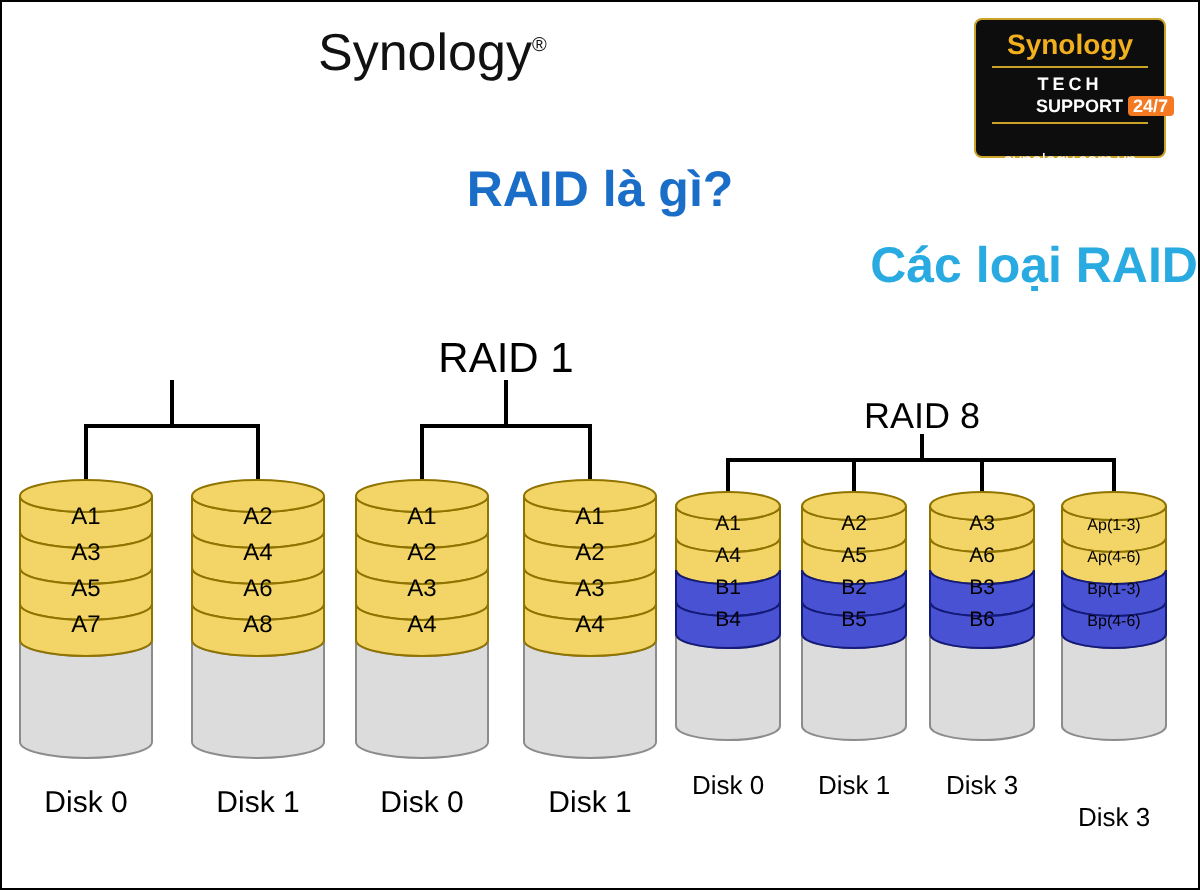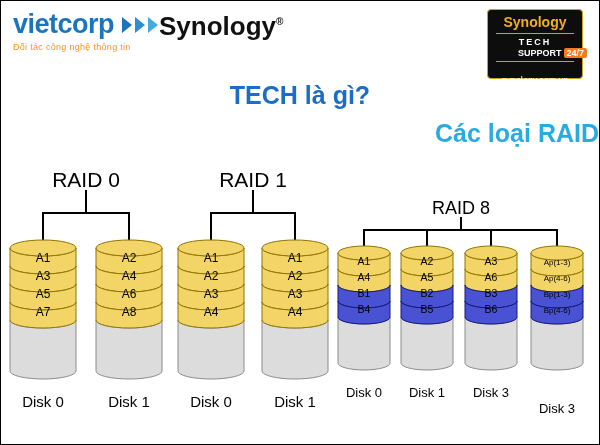--- a/index.html
+++ b/index.html
@@ -9,21 +9,21 @@
 
   
   .vietcorp { position:absolute; left:12px; top:8px; }
   .vc-row { display:flex; align-items:center; }
   .vc-name { font-size:27px; font-weight:bold; color:#1B75BC; letter-spacing:-0.5px; }
   .vc-chev { display:inline-flex; align-items:center; margin-left:5px; }
   .vc-chev i { display:inline-block; width:0; height:0; border-left:10px solid #1B75BC; border-top:8px solid transparent; border-bottom:8px solid transparent; margin-left:3px; }
   .vc-chev i:nth-child(2){ border-left-color:#2d8fd0; }
   .vc-chev i:nth-child(3){ border-left-color:#45aadf; }
   .vc-tagline { font-size:9px; color:#F7941D; margin-top:2px; letter-spacing:0.3px; }
-  .syn-word { position:absolute; left:158px; top:10px; font-size:26px; font-weight:bold; color:#111;text-align:right; }
+  .syn-word { position:absolute; left:158px; top:10px; font-size:26px; font-weight:normal; color:#111;text-align:right; }
   .syn-word sup { font-size:10px; vertical-align:super; }
 
   .badge { position:absolute; right:16px; top:8px; width:96px; height:70px; background:#0d0d0d; border:1px solid #C9A227; border-radius:4px; text-align:center; padding-top:4px; }
   .badge-brand { color:#F2B01E; font-weight:bold; font-size:14px; }
   .badge-rule { height:1px; background:#C9A227; margin:3px 8px; }
   .badge-tech { color:#fff; font-weight:bold; font-size:9px; letter-spacing:2px; }
   .badge-support { color:#fff; font-weight:bold; font-size:9px; margin-top:1px;padding-left:30px; }
   .badge-hours { background:#F47920; color:#fff; padding:0 3px; border-radius:2px; margin-left:2px; }
   .badge-url { color:#fff; font-size:9px; margin-top:13px; }
 
@@ -47,49 +47,37 @@
   svg.disk.small text { font-size:10.5px; }
   svg.disk.small text.tiny { font-size:8px; }
   .disk-label { position:absolute; text-align:center; font-size:15px; color:#000; }
   .disk-label.small { font-size:13px; }
 </style>
 </head>
 <body>
 
 <div class="frame">
 
-  <div class="vietcorp">
-    <div class="vc-row">
-      <span class="vc-name">vietcorp</span>
-      <span class="vc-chev">
-          <i></i>
-          <i></i>
-          <i></i>
-        </span>
-    </div>
-    <div class="vc-tagline">Đối tác công nghệ thông tin</div>
-  </div>
 
   <div class="syn-word"><span>Synology</span><sup>®</sup></div>
 
   <div class="badge">
     <div class="badge-brand">Synology</div>
     <div class="badge-rule"></div>
     <div class="badge-tech">TECH</div>
     <div class="badge-support">
       <span>SUPPORT</span><span class="badge-hours">24/7</span>
     </div>
     <div class="badge-rule"></div>
     <div class="badge-url">synology.com.vn</div>
   </div>
 
-  <div class="title-main">TECH là gì?</div>
+  <div class="title-main">RAID là gì?</div>
   <div class="title-sub">Các loại RAID</div>
 
-  <div class="raid-label" style="left:25px;top:167px;width:120px;">RAID 0</div>
   <div class="vline" style="left:84px;top:189px;height:24px;"></div>
   <div class="hline" style="left:41px;top:211px;width:88px;"></div>
   <div class="vline" style="left:41px;top:211px;height:29px;"></div>
   <div class="vline" style="left:127px;top:211px;height:29px;"></div>
 
   <div class="raid-label" style="left:192px;top:167px;width:120px;">RAID 1</div>
   <div class="vline" style="left:251px;top:189px;height:24px;"></div>
   <div class="hline" style="left:209px;top:211px;width:86px;"></div>
   <div class="vline" style="left:209px;top:211px;height:29px;"></div>
   <div class="vline" style="left:293px;top:211px;height:29px;"></div>

